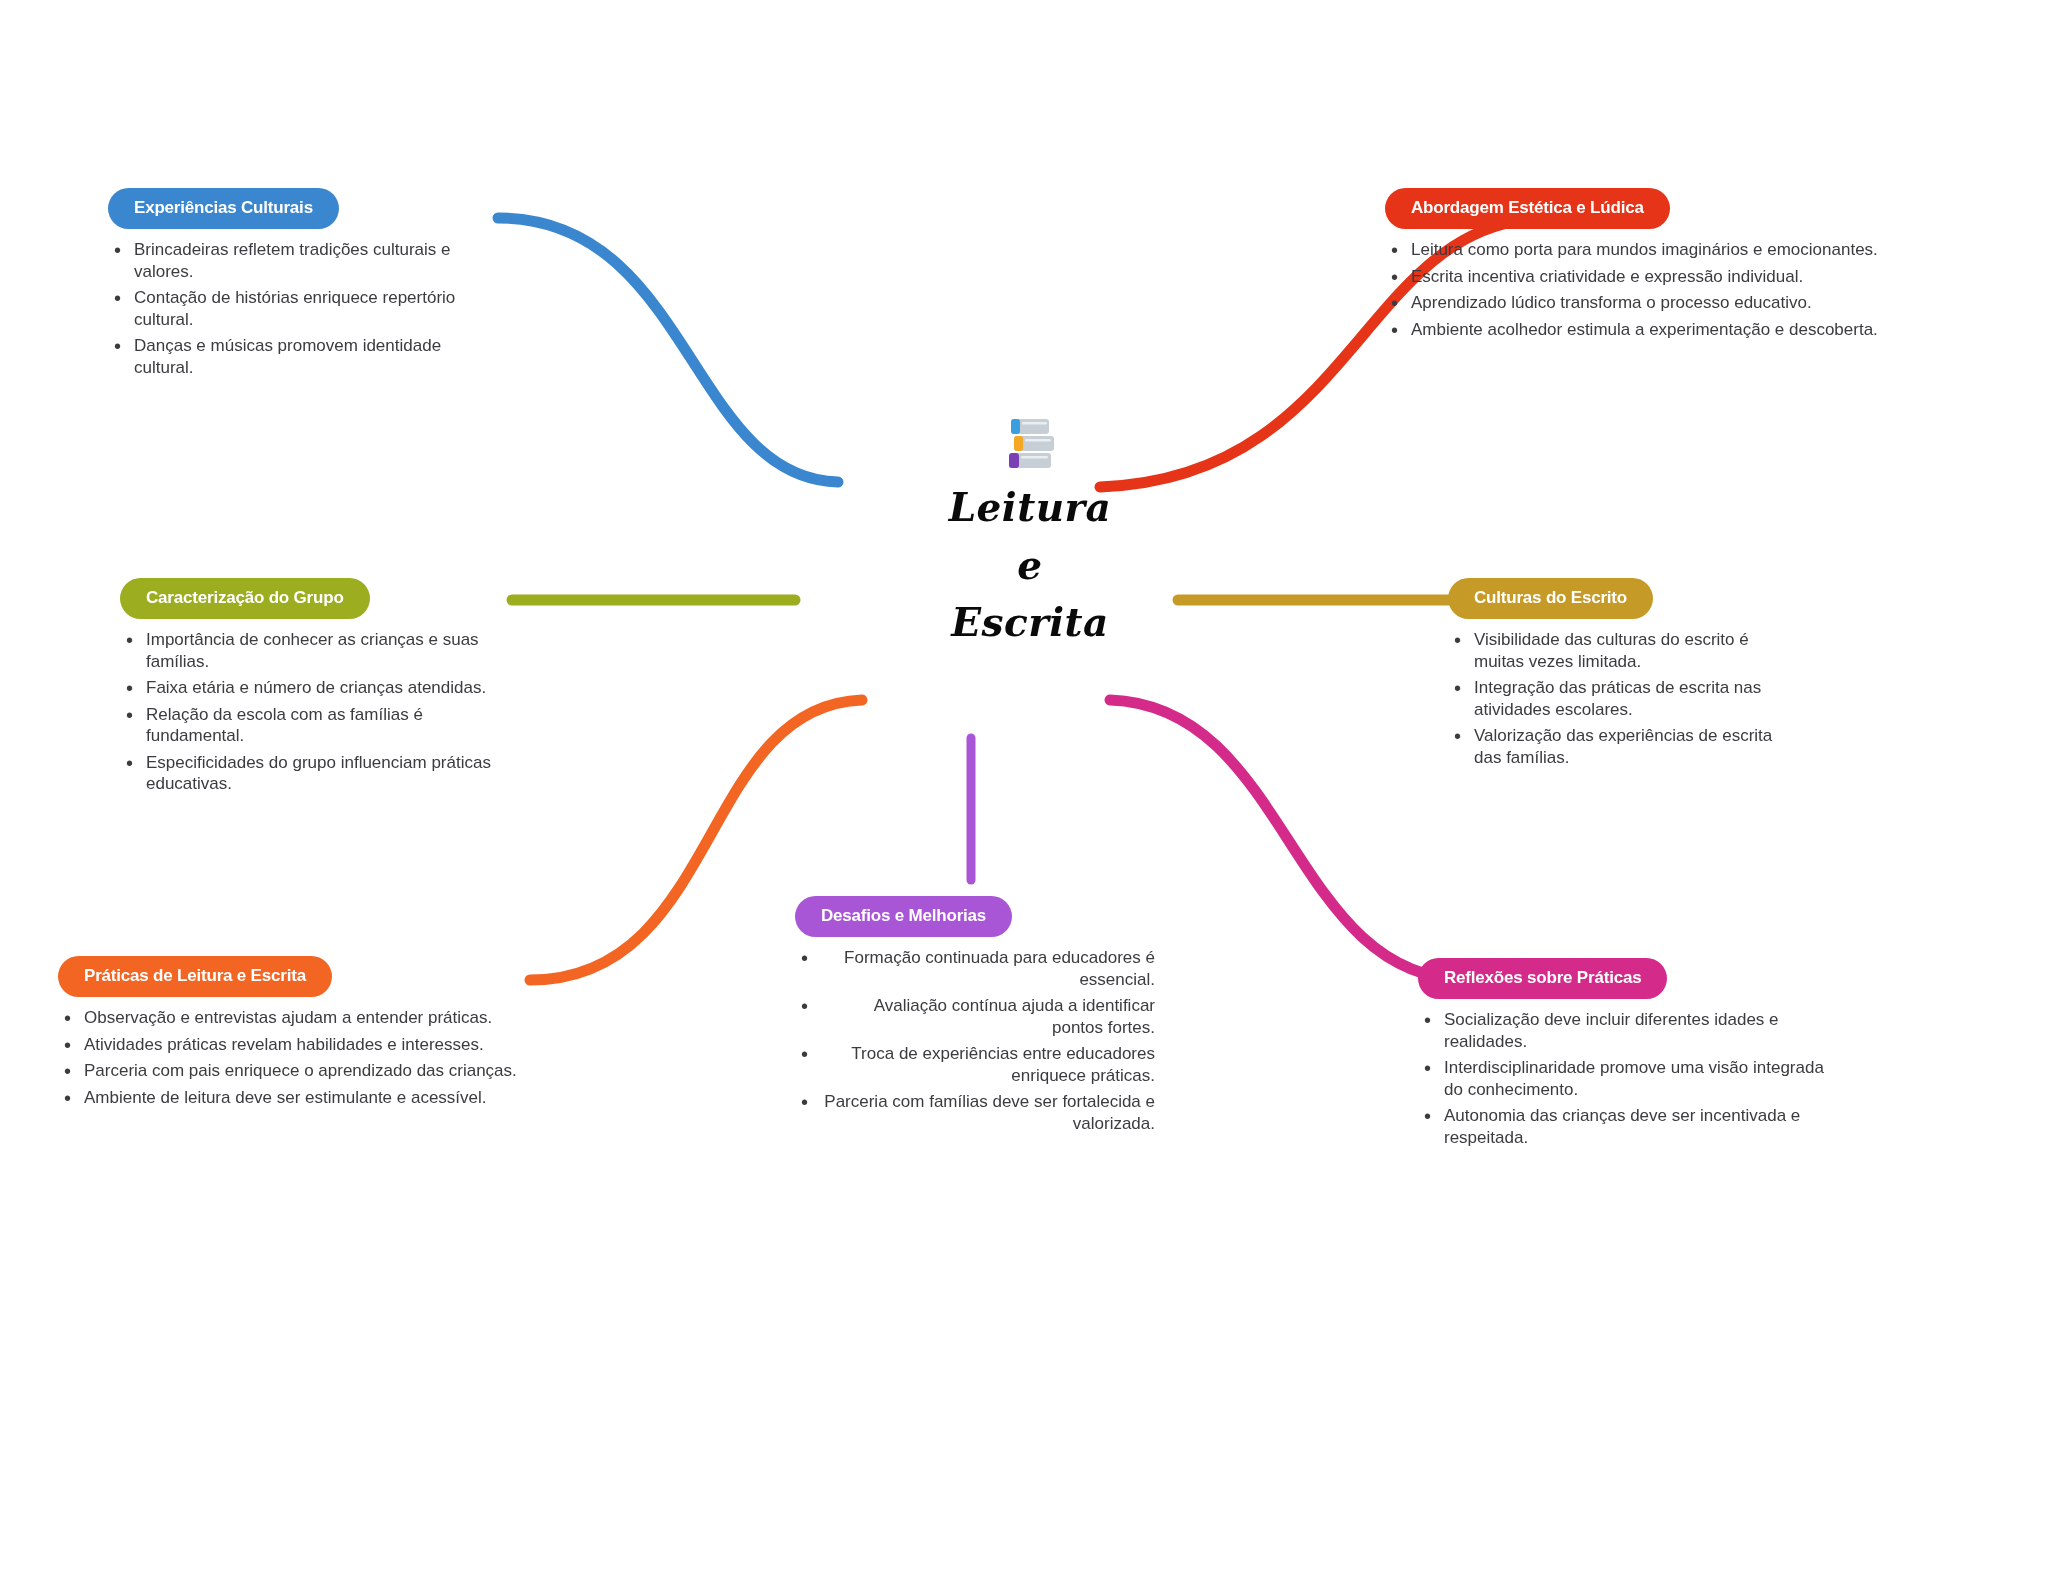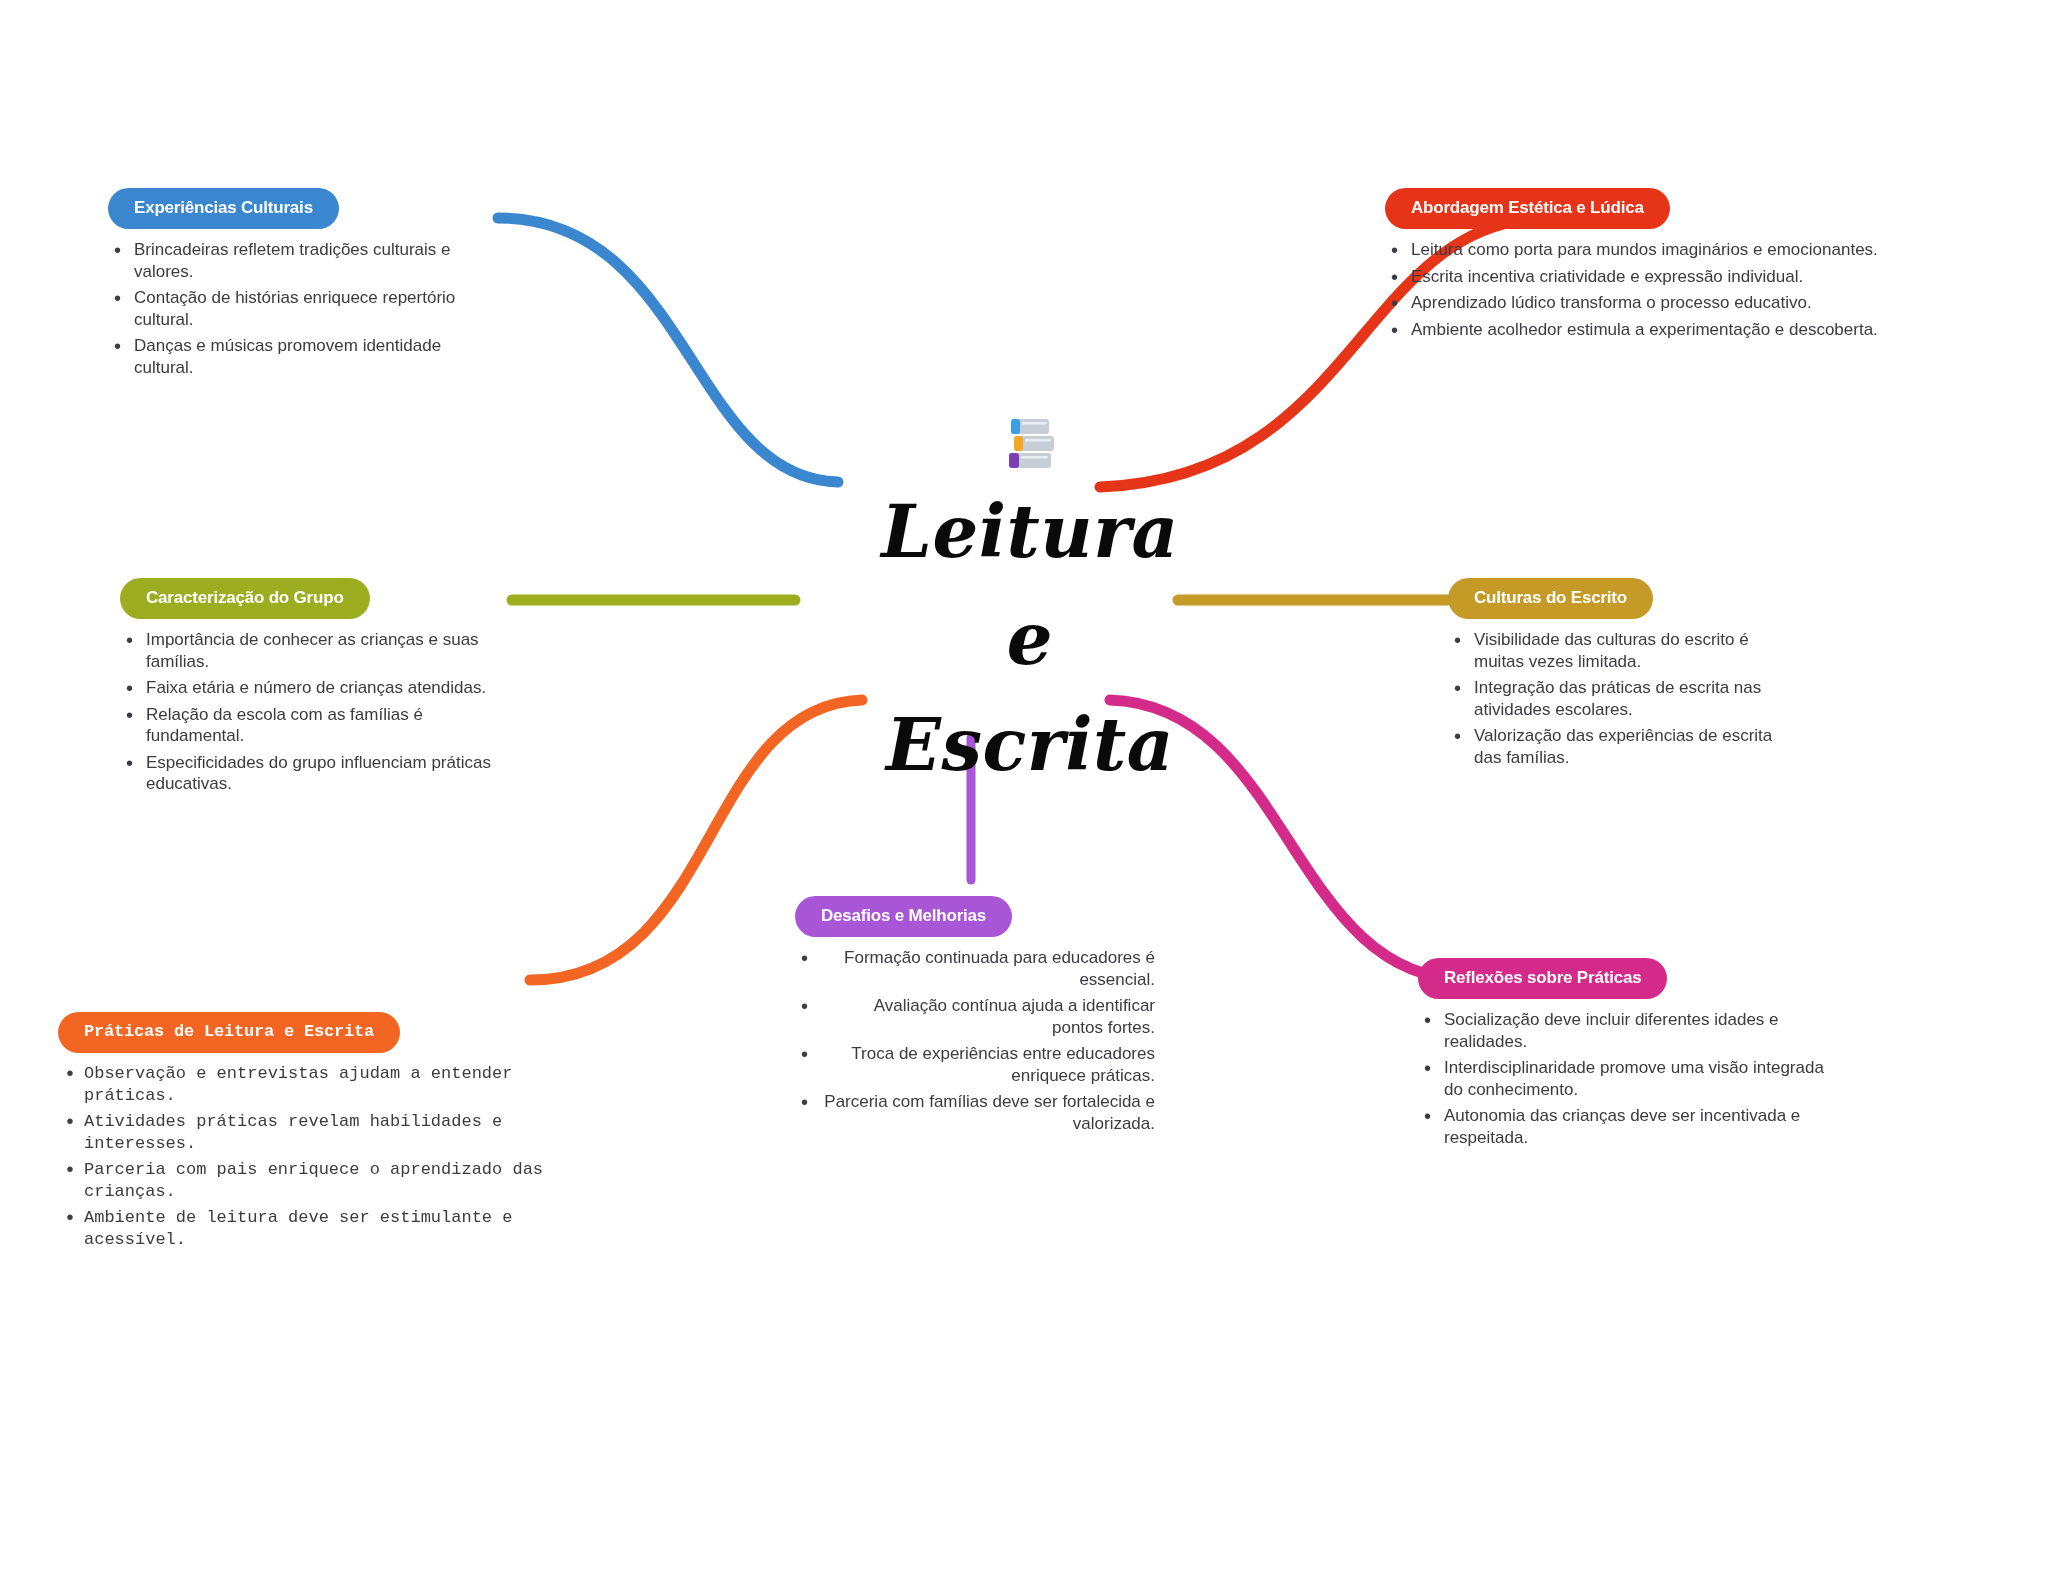--- a/index.html
+++ b/index.html
@@ -40,21 +40,21 @@
     font-size: 54px;
     line-height: 1;
     height: 60px;
     display: block;
   }
   .books-icon { display: inline-block; }
   .center-title {
     font-family: "DejaVu Serif", serif;
     font-style: italic;
     font-weight: 700;
-    font-size: 72px;
+    font-size: 39px;
     line-height: 1.48;
     color: #0a0a0a;
     letter-spacing: 0.5px;
     margin-top: 4px;
   }
   .center-line { display: block; }
 
   
   .branch {
     position: absolute;
@@ -92,21 +92,21 @@
     top: -1px;
     font-size: 20px;
     color: #3b3b40;
   }
 
   
   #b-experiencias { left: 108px;  top: 188px;  width: 390px; }
   #b-abordagem    { left: 1385px; top: 188px;  width: 500px; }
   #b-caracteriz   { left: 120px;  top: 578px;  width: 400px; }
   #b-culturas     { left: 1448px; top: 578px;  width: 330px; }
-  #b-praticas     { left: 58px;   top: 1012px;  width: 500px; font-family: Liberation Mono, monospace; }
+  #b-praticas     { left: 58px;   top: 956px;  width: 500px; }
   #b-desafios     { left: 795px;  top: 896px;  width: 360px; text-align: right; }
   #b-reflexoes    { left: 1418px; top: 958px;  width: 410px; }
 </style>
 </head>
 <body>
 
 <div id="canvas">
 
   <svg id="connectors" viewBox="0 0 2048 1569" width="2048" height="1569">
 

